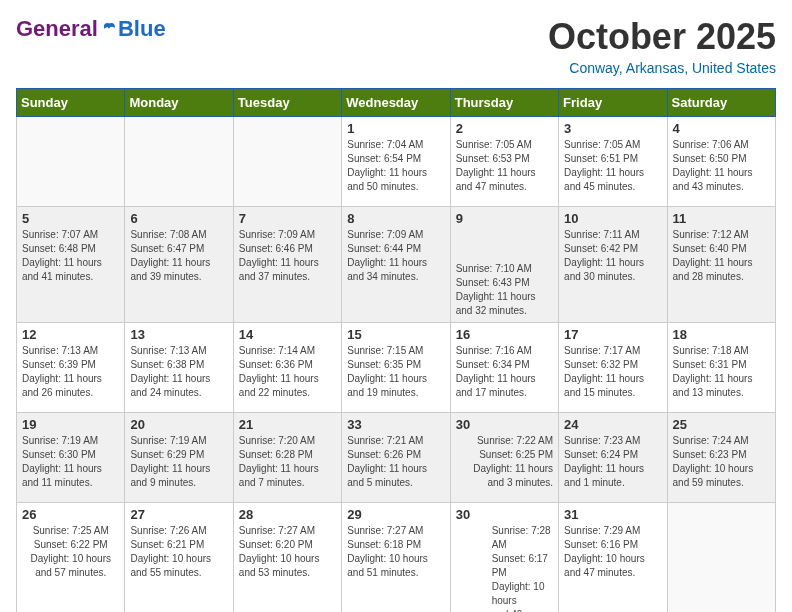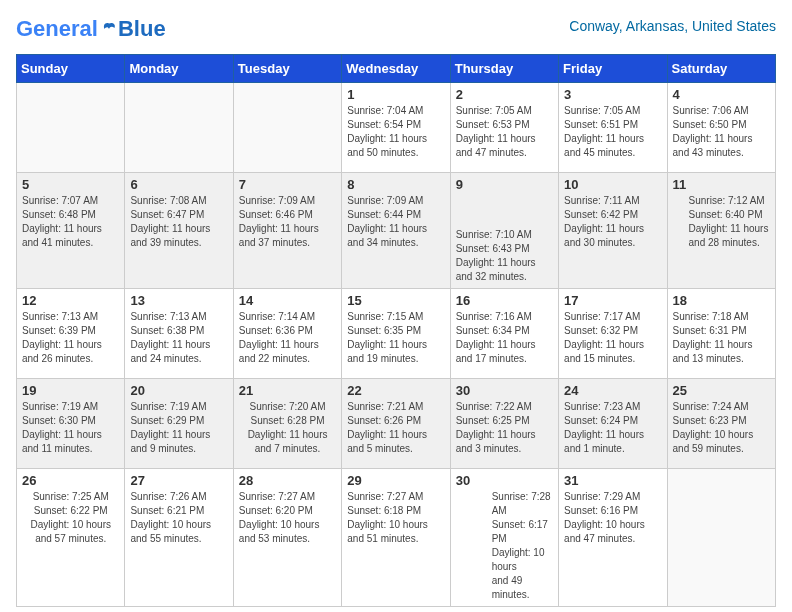--- a/index.html
+++ b/index.html
@@ -21,21 +21,21 @@
       flex-direction: column;
       align-items: flex-start;
     }
     .logo-text {
       display: flex;
       align-items: center;
       font-size: 22px;
       font-weight: bold;
       color: #333;
     }
-    .logo-general { color: #3b82f6; }
+    .logo-general { color: #701a75; }
     .logo-blue { color: #1e6bbf; text-align: center; }
     .logo-icon {
       width: 18px;
       height: 18px;
       margin-left: 2px;
     }
     .title-block {
       text-align: right;
     }
     .month-title {
@@ -47,21 +47,21 @@
       font-size: 14px;
       color: #0369a1;
       margin-top: 2px;
     }
     .calendar {
       width: 100%;
       border-collapse: collapse;
       border: 1px solid #ccc;
     }
     .calendar th {
-      background-color: #1d4ed8;
+      background-color: #4d7c0f;
       color: #fff;
       font-size: 13px;
       font-weight: bold;
       padding: 6px 4px;
       text-align: left;
       border: 1px solid #2060a0;
     }
     .calendar td {
       border: 1px solid #ccc;
       vertical-align: top;
@@ -100,20 +100,21 @@
   <div class="logo">
     <div class="logo-text">
       <span class="logo-general">General</span>
       <svg class="logo-icon" viewBox="0 0 20 20">
         <path d="M10 4 C14 2, 18 5, 16 9 C14 7, 11 7, 10 10 C9 7, 6 8, 5 10 C3 6, 6 2, 10 4Z" fill="#1e6bbf"></path>
       </svg>
       <span class="logo-blue">Blue</span>
     </div>
   </div>
   <div class="title-block">
+    <div class="month-title">October 2025</div>
     <div class="location">Conway, Arkansas, United States</div>
   </div>
 </div>
 
 <table class="calendar">
   <thead>
     <tr>
     <th>Sunday</th>
         <th>Monday</th>
         <th>Tuesday</th>
@@ -195,21 +196,21 @@
         </td>
         <td>
           <span class="day-number">10</span>
           <div class="day-info" style="white-space: pre-line;">Sunrise: 7:11 AM
 Sunset: 6:42 PM
 Daylight: 11 hours
 and 30 minutes.</div>
         </td>
         <td>
           <span class="day-number">11</span>
-          <div class="day-info" style="white-space: pre-line; margin-left: 16px;">Sunrise: 7:12 AM
+          <div class="day-info" style="white-space: pre-line;">Sunrise: 7:12 AM
 Sunset: 6:40 PM
 Daylight: 11 hours
 and 28 minutes.</div>
         </td>
       </tr>
       <tr class="row-white">
         <td>
           <span class="day-number">12</span>
           <div class="day-info" style="white-space: pre-line;">Sunrise: 7:13 AM
 Sunset: 6:39 PM
@@ -269,35 +270,35 @@
         </td>
         <td>
           <span class="day-number">20</span>
           <div class="day-info" style="white-space: pre-line;">Sunrise: 7:19 AM
 Sunset: 6:29 PM
 Daylight: 11 hours
 and 9 minutes.</div>
         </td>
         <td>
           <span class="day-number">21</span>
-          <div class="day-info" style="white-space: pre-line; text-align: center;">Sunrise: 7:20 AM
+          <div class="day-info" style="white-space: pre-line;">Sunrise: 7:20 AM
 Sunset: 6:28 PM
 Daylight: 11 hours
 and 7 minutes.</div>
         </td>
         <td>
-          <span class="day-number">22</span>
+          <span class="day-number">33</span>
           <div class="day-info" style="white-space: pre-line;">Sunrise: 7:21 AM
 Sunset: 6:26 PM
 Daylight: 11 hours
 and 5 minutes.</div>
         </td>
         <td>
           <span class="day-number">30</span>
-          <div class="day-info" style="white-space: pre-line;">Sunrise: 7:22 AM
+          <div class="day-info" style="white-space: pre-line; text-align: right;">Sunrise: 7:22 AM
 Sunset: 6:25 PM
 Daylight: 11 hours
 and 3 minutes.</div>
         </td>
         <td>
           <span class="day-number">24</span>
           <div class="day-info" style="white-space: pre-line;">Sunrise: 7:23 AM
 Sunset: 6:24 PM
 Daylight: 11 hours
 and 1 minute.</div>

